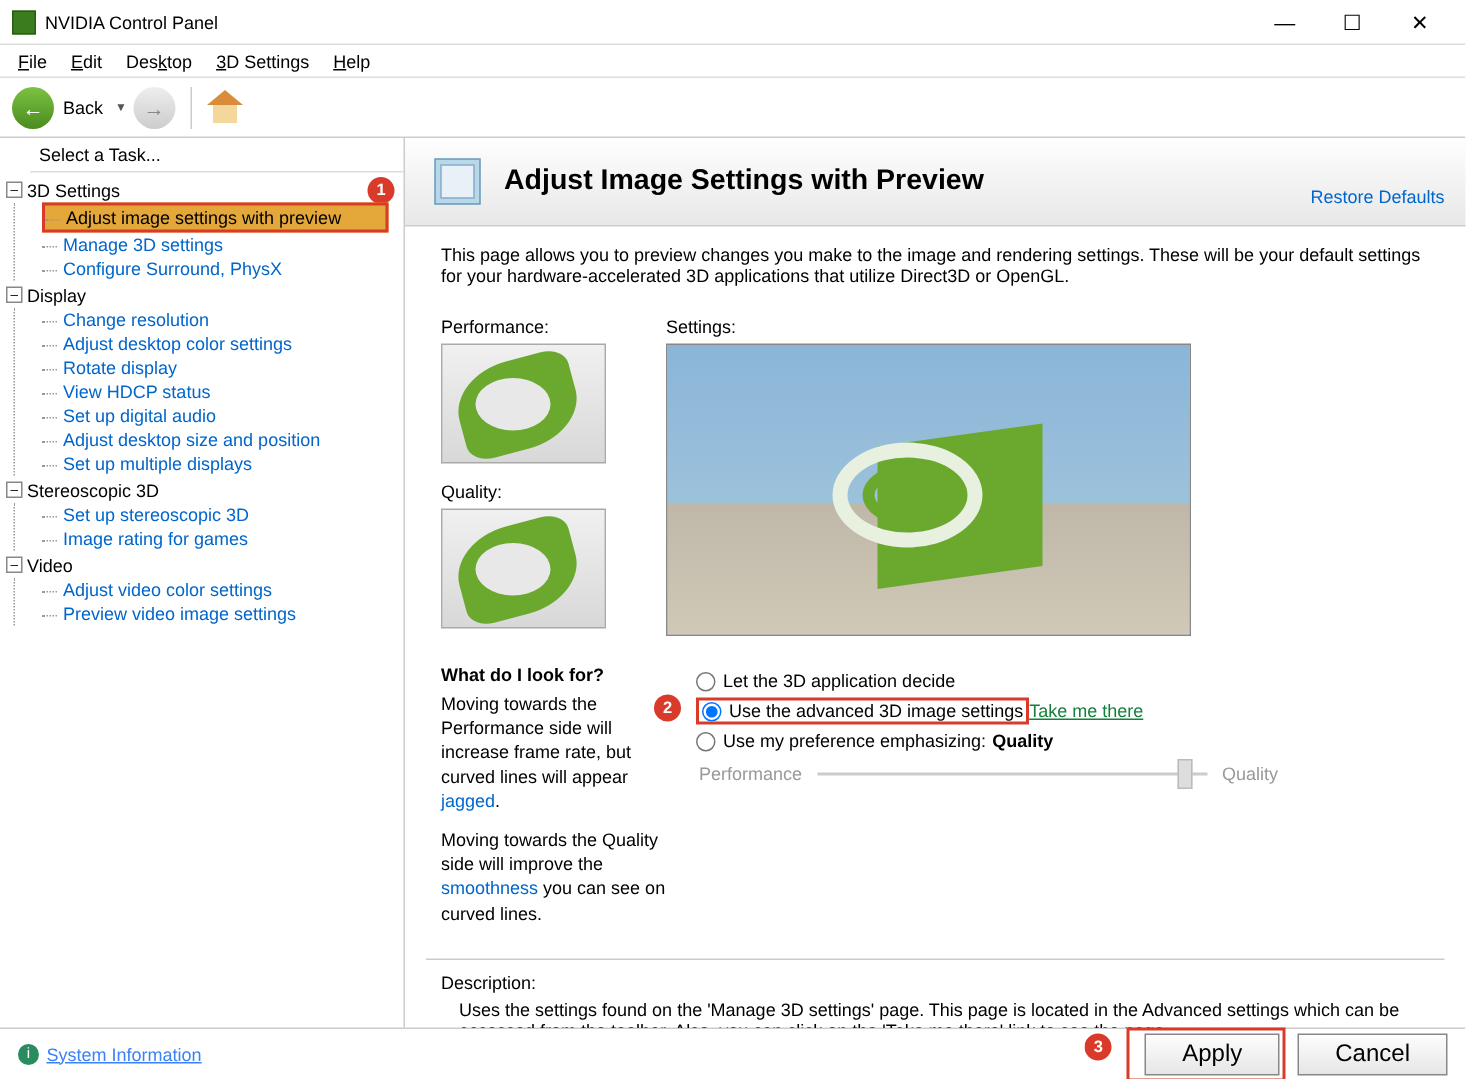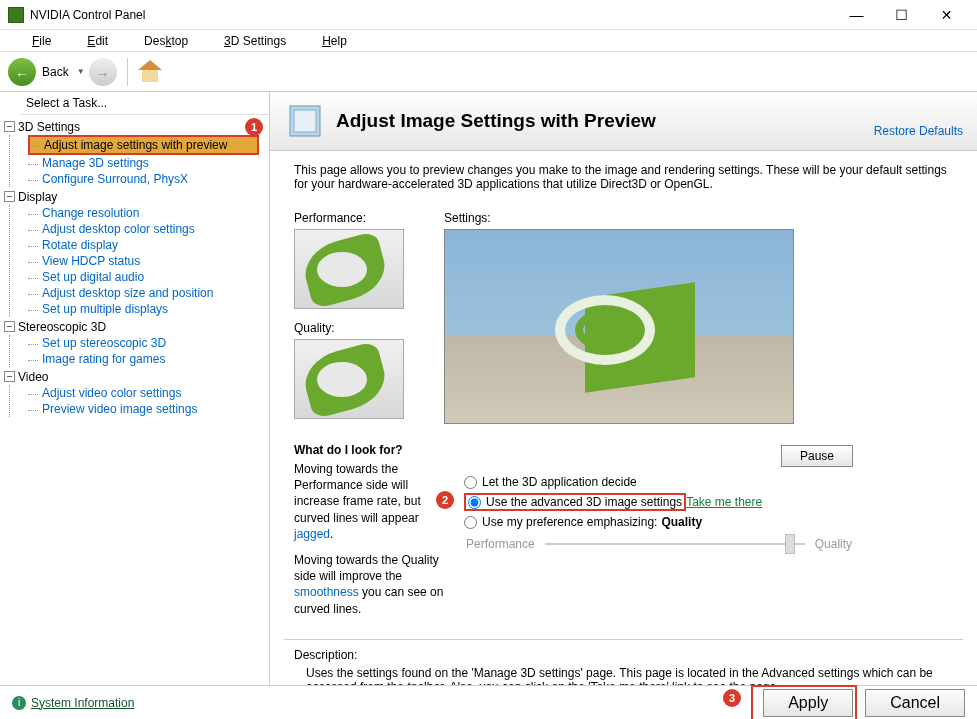--- a/index.html
+++ b/index.html
@@ -8,21 +8,21 @@
 
 .titlebar { height: 30px; background: #fff; border-bottom: 1px solid #ddd; display: flex; align-items: center; padding: 0 8px; }
 .titlebar-icon { width: 16px; height: 16px; background: #3a7c1e; border: 1px solid #2a5c12; margin-right: 6px; }
 .titlebar-text { flex: 1; font-size: 12px; }
 .win-controls { display: flex; gap: 0; }
 .win-btn { width: 45px; height: 28px; display: flex; align-items: center; justify-content: center; font-size: 14px; cursor: default; }
 .win-btn.close { width: 45px; }
 
 
 .menubar { height: 22px; display: flex; align-items: center; padding: 0 4px; border-bottom: 1px solid #ddd; }
-.menubar span { padding: 2px 8px; cursor: default; margin-left: 20px; }
+.menubar span { padding: 2px 8px; cursor: default; }
 .menubar u { text-decoration: underline; }
 
 
 .toolbar { height: 40px; display: flex; align-items: center; padding: 0 8px; border-bottom: 1px solid #ccc; gap: 4px; }
 .nav-btn { width: 28px; height: 28px; border-radius: 50%; display: flex; align-items: center; justify-content: center; }
 .nav-back { background: linear-gradient(#7cc242, #4a8c1e); color: #fff; font-size: 14px; font-weight: bold; }
 .nav-fwd { background: linear-gradient(#eee, #ccc); color: #888; font-size: 14px; }
 .back-text { margin: 0 4px 0 2px; }
 .back-drop { font-size: 8px; color: #555; }
 .tb-sep { width: 1px; height: 28px; background: #ccc; margin: 0 6px; }
@@ -84,21 +84,21 @@
 .slider-track { flex: 0 0 260px; height: 2px; background: #ccc; margin: 0 10px; position: relative; }
 .slider-thumb { width: 10px; height: 20px; background: #ddd; border: 1px solid #bbb; position: absolute; right: 10px; top: -9px; }
 
 .desc-section { border-top: 1px solid #ccc; margin: 8px 14px 0; padding: 8px 10px 0; font-size: 12px; }
 .desc-title { margin-bottom: 4px; }
 .desc-text { padding-left: 12px; }
 
 
 .footer { height: 34px; border-top: 1px solid #ccc; display: flex; align-items: center; padding: 0 12px; }
 .sysinfo-icon { width: 14px; height: 14px; border-radius: 50%; background: #2a8c5e; color: #fff; font-size: 10px; text-align: center; line-height: 14px; margin-right: 5px; }
-.sysinfo-link { color: #14532d; text-decoration: underline; }
+.sysinfo-link { color: #3b82f6; text-decoration: underline; }
 .footer-spacer { flex: 1; }
 .footer-btn { border: 1px solid #888; background: linear-gradient(#fdfdfd,#e6e6e6); padding: 4px 24px; font-size: 16px; margin-left: 8px; }
 .apply-hl { border: 2px solid #d93a2a; padding: 2px; display: inline-block; }
 
 
 .num-badge { width: 18px; height: 18px; border-radius: 50%; background: #d93a2a; color: #fff; font-size: 11px; font-weight: bold; display: inline-flex; align-items: center; justify-content: center; position: absolute; }
 .rel { position: relative; }
 </style>
 </head>
 <body>
@@ -237,23 +237,20 @@
         <div class="look-col">
           <div class="look-title">What do I look for?</div>
           <div class="look-text">
             <span>Moving towards the Performance side will increase frame rate, but curved lines will appear </span><a>jagged</a><span>.</span>
           </div>
           <div class="look-text">
             <span>Moving towards the Quality side will improve the </span><a>smoothness</a><span> you can see on curved lines.</span>
           </div>
         </div>
         <div class="options-col">
-          <div class="pause-row">
-            <button class="btn">Pause</button>
-          </div>
           <div class="radio-row">
             <input type="radio" name="mode" style="">
             <span>Let the 3D application decide</span>
           </div>
           <div class="radio-row rel">
             <span class="num-badge" style="left:-28px; top:0;">2</span>
             <span class="radio-highlight">
               <input type="radio" name="mode" checked="" style="">
               <span>Use the advanced 3D image settings</span>
             </span>

